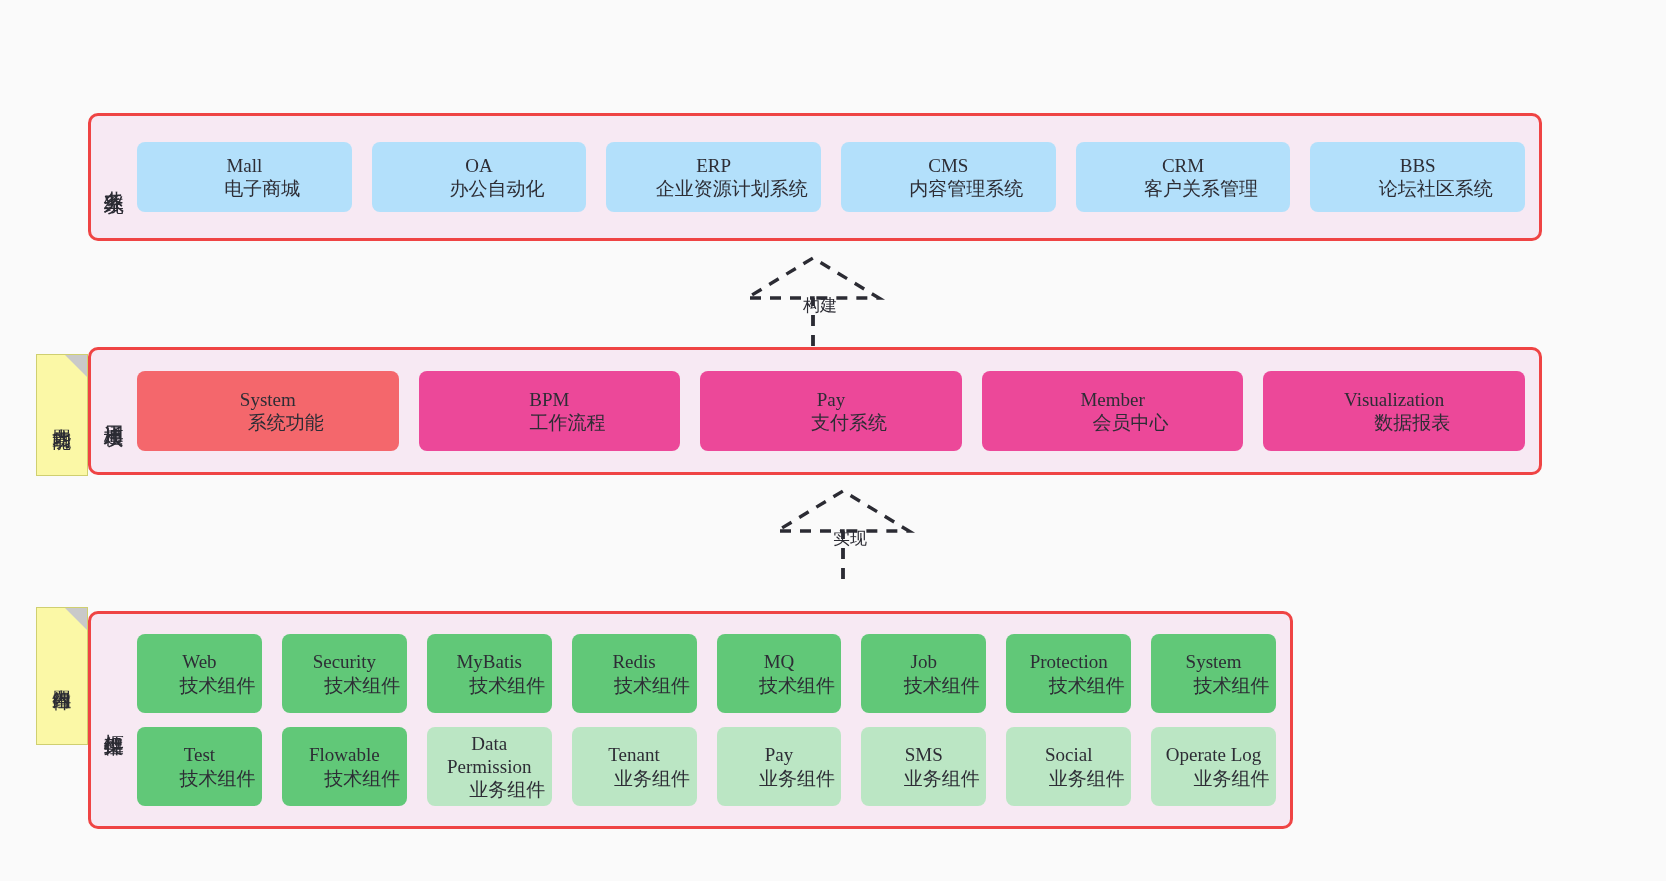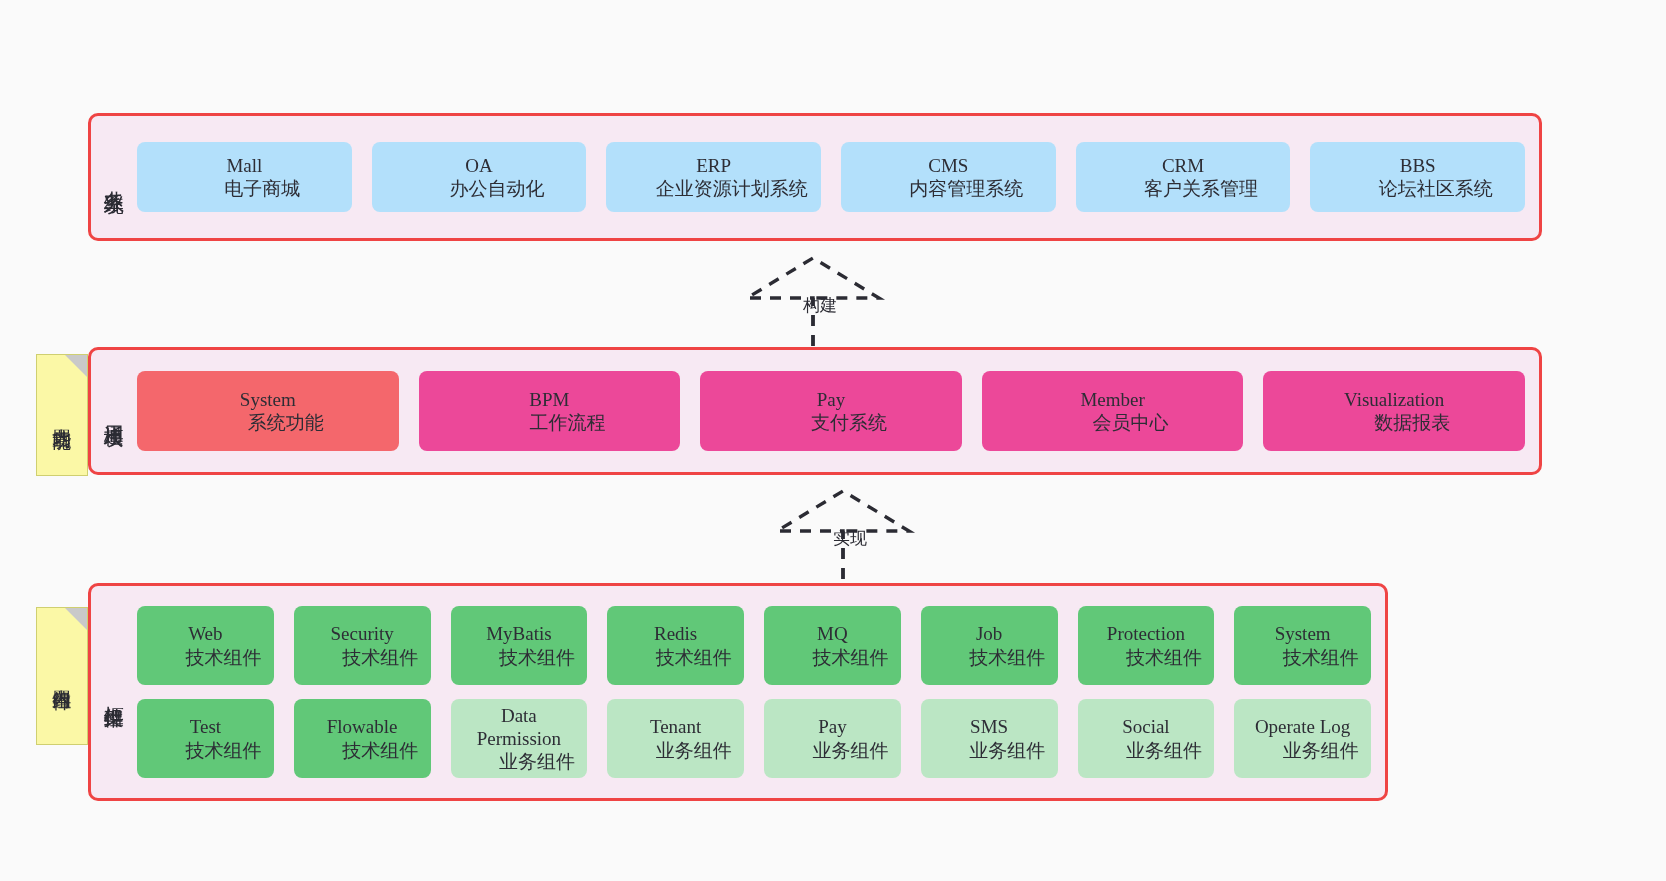--- a/index.html
+++ b/index.html
@@ -87,21 +87,21 @@
   .c-green     { background: #61c878; }
   .c-greenlite { background: #bbe6c4; }
 
   
   #layer-business { left: 88px;  top: 113px; width: 1454px; height: 128px; }
   #layer-business .card { height: 70px; }
 
   #layer-modules  { left: 88px;  top: 347px; width: 1454px; height: 128px; }
   #layer-modules .card { height: 80px; text-align: center; }
 
-  #layer-framework { left: 88px; top: 583px; width: 1300px; height: 218px; }
+  #layer-framework { left: 88px; top: 611px; width: 1205px; height: 218px; }
   #layer-framework .card { height: 79px; }
 
   
   .note {
     position: absolute;
     box-sizing: border-box;
     background: #fbf8a6;
     border: 1px solid #cfcf70;
     font-size: 19px;
     line-height: 1.14;

